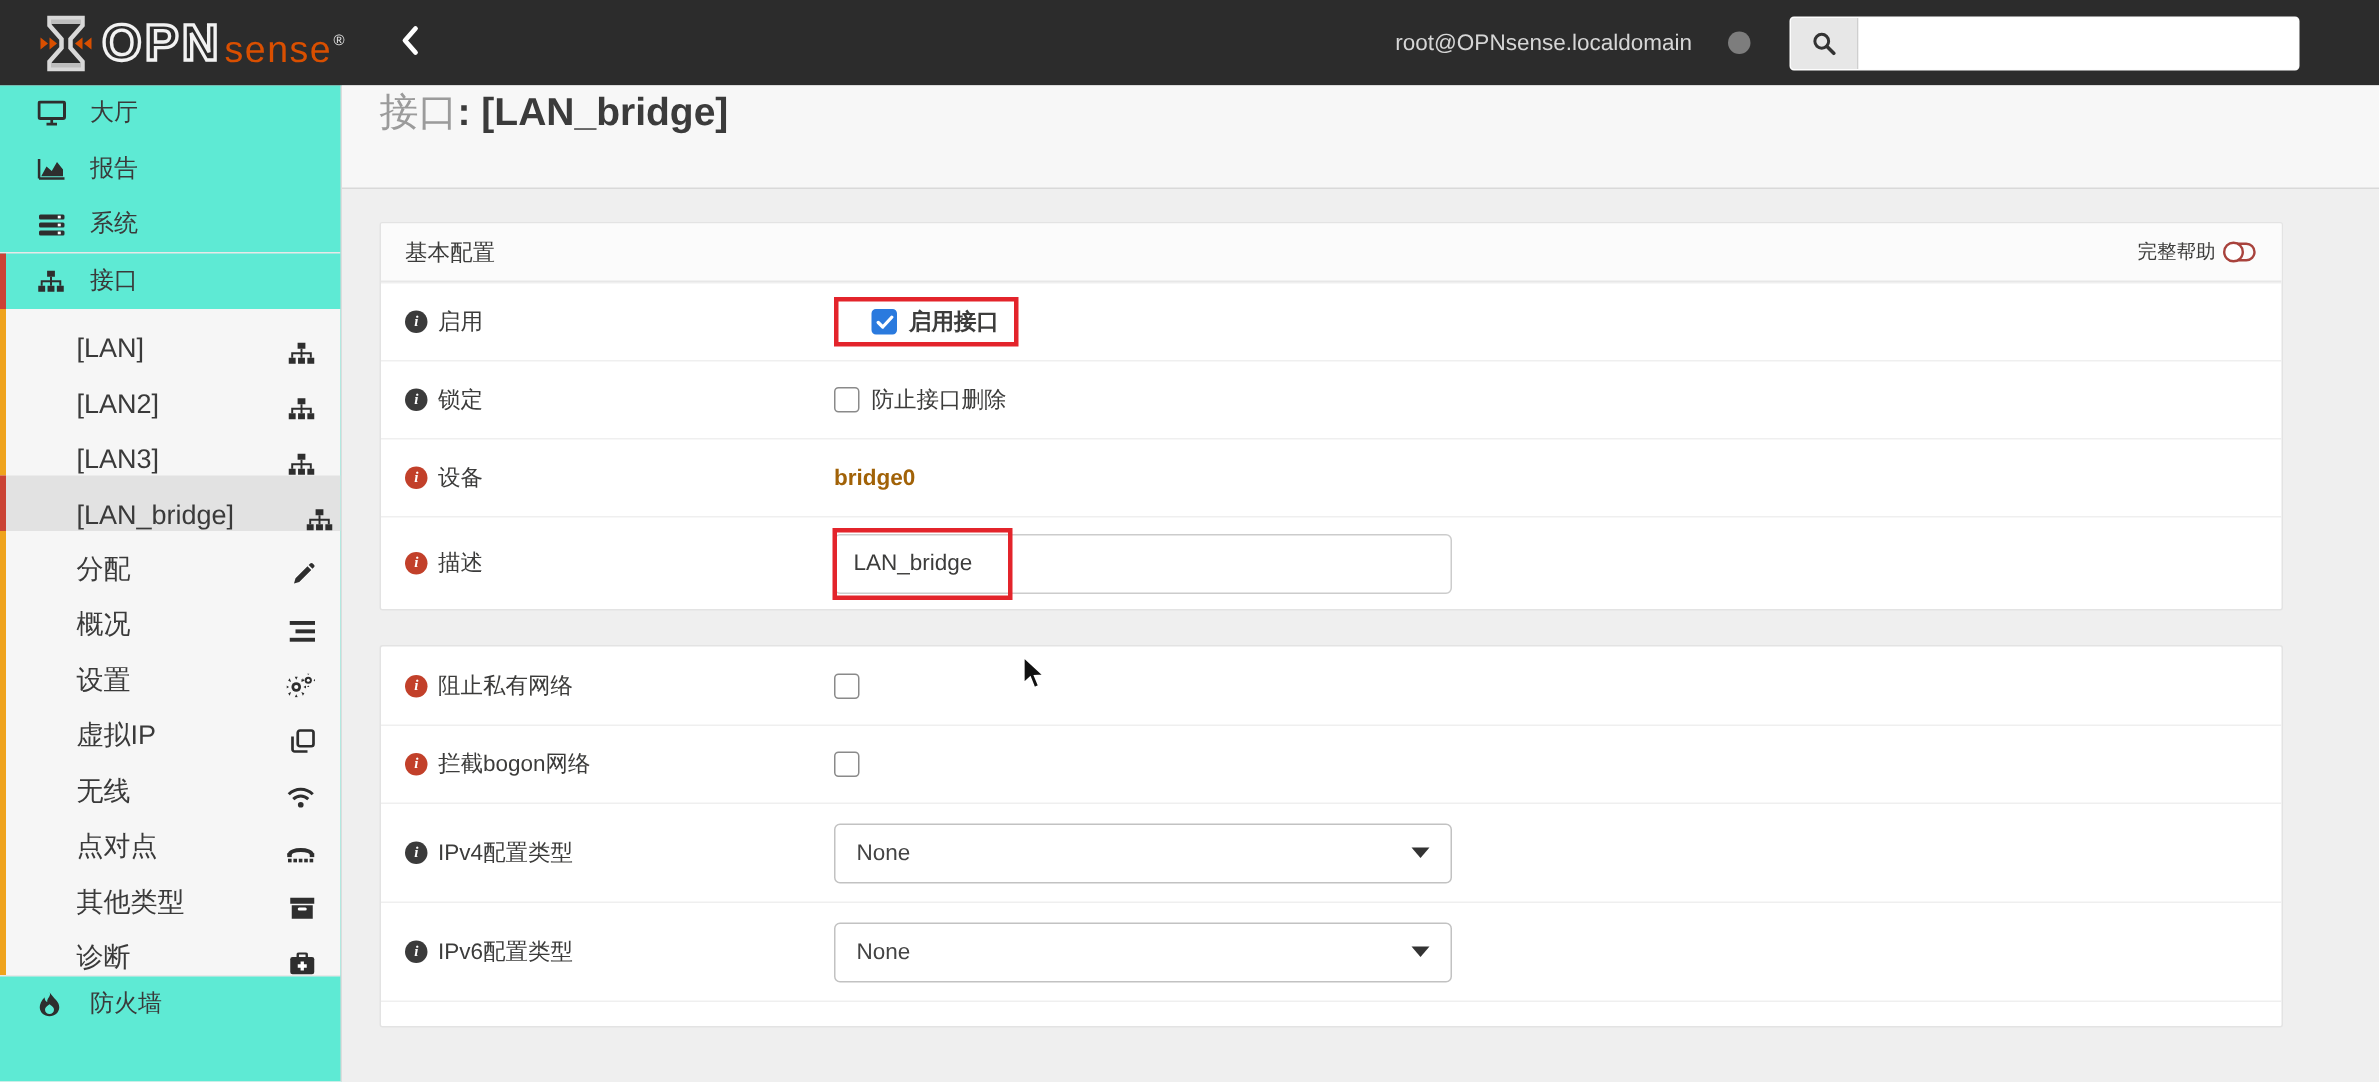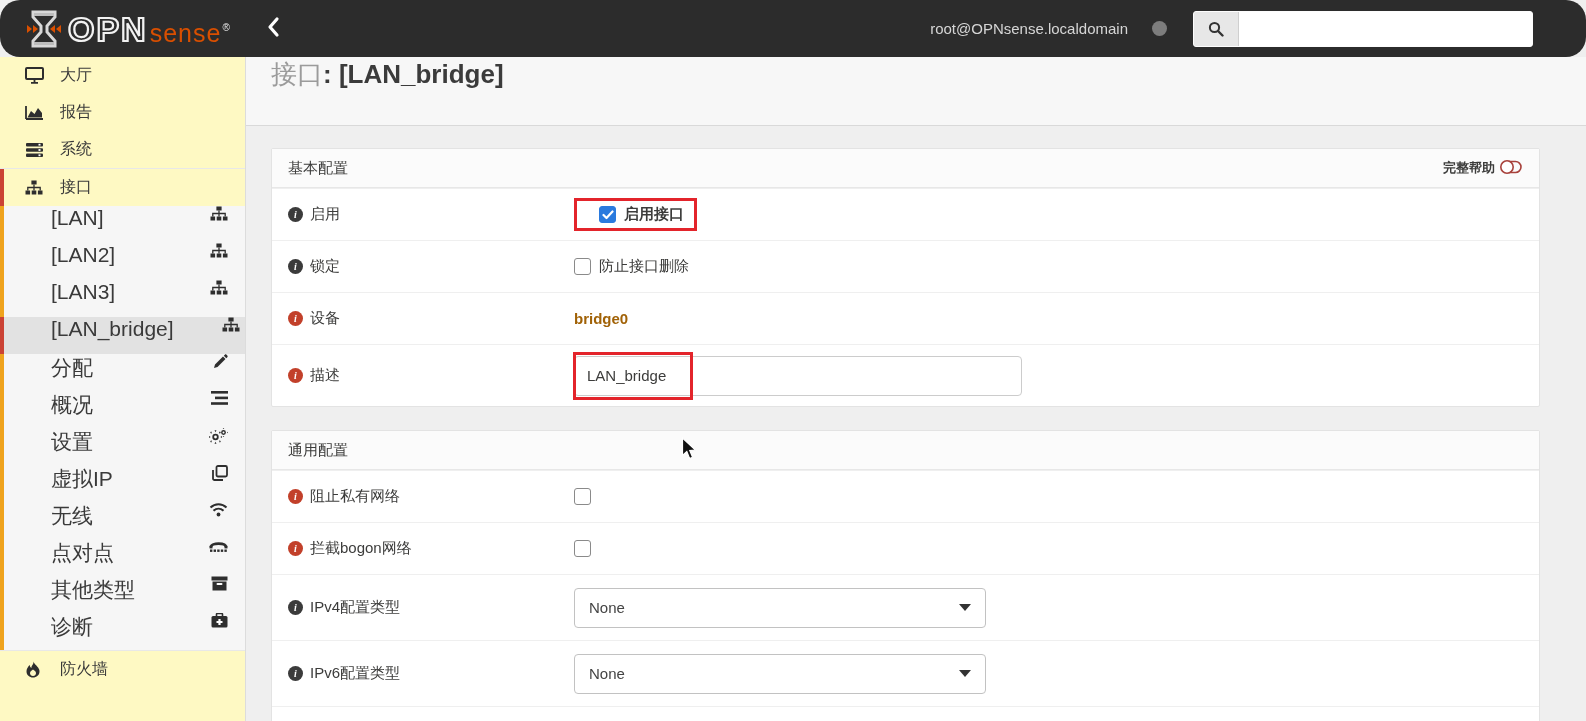--- a/index.html
+++ b/index.html
@@ -1,21 +1,21 @@
 <!DOCTYPE html>
 <html><head>
 <meta charset="utf-8">
 <style>
   * { margin:0; padding:0; box-sizing:border-box; }
   html,body { width:1586px; height:721px; overflow:hidden;
     font-family:"Liberation Sans","DejaVu Sans",sans-serif; background:#efefef; }
   .app { width:1586px; height:721px; display:flex; flex-direction:column; position:relative; }
 
   
-  .topbar { height:57px; background:#2c2c2c; display:flex; align-items:center; flex-shrink:0;border-radius:20px; }
+  .topbar { height:57px; background:#2c2c2c; display:flex; align-items:center; flex-shrink:0; }
   .brand { display:flex; align-items:center; margin-left:26px; }
   .brand svg { display:block; }
   .brand-opn { font-size:34px; font-weight:bold; letter-spacing:2px; color:transparent;
     -webkit-text-stroke:2.2px #f2f2f2; margin-left:6px; line-height:1; }
   .brand-sense { font-size:25px; font-weight:normal; color:#d94f00; letter-spacing:1px;
     margin-left:2px; margin-top:10px; line-height:1; }
   .brand-reg { font-size:10px; color:#e8e8e8; margin-top:-2px; margin-left:1px; }
   .collapse-btn { color:#ffffff; font-size:22px; font-weight:bold; margin-left:36px;
     cursor:pointer; line-height:1; }
   .topbar-spacer { flex:1; }
@@ -24,49 +24,49 @@
   .searchbox { width:340px; height:36px; background:#ffffff; border:1px solid #fdfdfd;
     border-radius:3px; display:flex; align-items:center; overflow:hidden; margin-right:53px; }
   .searchbox .mag { width:45px; height:100%; background:#e7e7e7; border-right:1px solid #cfcfcf;
     display:flex; align-items:center; justify-content:center; color:#333; }
   .searchbox input { flex:1; height:100%; border:none; outline:none; font-size:14px; padding:0 10px; }
 
   
   .body { flex:1; display:flex; min-height:0; }
 
   
-  .sidebar { width:246px; background:#fef9c3; border-right:1px solid #dcdcdc; flex-shrink:0;
+  .sidebar { width:228px; background:#5eead4; border-right:1px solid #dcdcdc; flex-shrink:0;
     display:flex; flex-direction:column; overflow:hidden; }
   .nav-item { height:37px; display:flex; align-items:center; padding-left:21px;
     font-size:16px; color:#3a3a3a; cursor:pointer; border-left:4px solid transparent; }
   .nav-item .nicon { width:22px; margin-right:13px; color:#2e2e2e; display:flex; align-items:center; }
   .nav-item.active-parent { border-left-color:#cb4335; }
   .subnav { background:#f6f6f6; border-left:4px solid #efa31d; }
-  .subnav .nav-item { border-left:none; padding-left:47px; height:37px; font-size:21px;
-    display:flex; align-items:flex-start;gap:48px; }
+  .subnav .nav-item { border-left:none; padding-left:47px; height:37px; font-size:18px;
+    display:flex; align-items:flex-end;gap:48px; }
   .subnav .nav-item .right-icon { margin-left:auto; margin-right:17px; color:#2e2e2e;
     display:flex; align-items:center; }
   .subnav .nav-item.selected { background:#e2e2e2; margin-left:-4px; border-left:4px solid #cb4335;
     padding-left:47px; }
   .nav-divider { border-top:1px solid #e8e8e8; }
 
   
   .main { flex:1; display:flex; flex-direction:column; min-width:0; background:#efefef; }
   .title-strip { height:69px; background:#f7f7f7; border-bottom:1px solid #d9d9d9;
     display:flex; align-items:flex-start; padding-left:25px; flex-shrink:0; }
   .page-title { font-size:26px; font-weight:600; color:#3b3b3b; }
   .page-title .light { color:#9b9b9b; font-weight:400; }
   .content { flex:1; padding:22px 33px 0 25px; overflow:hidden; }
 
   .panel { width:1269px; background:#ffffff; border:1px solid #e3e3e3; border-radius:2px;
     margin-bottom:23px; }
   .panel-header { height:39px; background:#fbfbfb; border-bottom:1px solid #e7e7e7;
     display:flex; align-items:center; justify-content:space-between; padding:0 16px; }
   .panel-title { font-size:15px; color:#3c3c3b; }
-  .help-link { display:flex; align-items:flex-start; gap:4px; font-size:13px; color:#3c3c3b; cursor:pointer;font-weight:bold; }
+  .help-link { display:flex; align-items:center; gap:4px; font-size:13px; color:#3c3c3b; cursor:pointer; }
   .help-link .toggle { color:#a8423c; display:flex; align-items:center; }
 
   .frow { display:flex; align-items:center; border-top:1px solid #efefef; padding:8px 16px;
     min-height:52px; }
   .frow:first-of-type { border-top:none; }
   .flabel { width:286px; flex-shrink:0; display:flex; align-items:center; gap:7px;
     font-size:15px; color:#3c3c3b; }
   .info-ic { width:15px; height:15px; border-radius:50%; color:#fff; font-size:10px;
     font-weight:bold; font-family:"Liberation Serif",serif; display:flex; align-items:center;
     justify-content:center; flex-shrink:0; font-style:italic; }
@@ -76,21 +76,21 @@
 
   .cbx { width:17px; height:17px; border:1px solid #8a8a8a; border-radius:3px; background:#fff;
     display:inline-flex; align-items:center; justify-content:center; cursor:pointer; flex-shrink:0; }
   .cbx.checked { background:#2a7ade; border-color:#2a7ade; color:#fff; }
   .cbx-label { font-size:15px; color:#3c3c3b; margin-left:8px; }
 
   .annotate { display:inline-flex; align-items:center; border:3px solid #e3242b; padding:4px 10px 4px 22px;font-weight:bold; }
 
   .static-val { font-size:15px; font-weight:bold; color:#a16207; }
 
-  .txt-input { width:448px; height:40px; border:1px solid #cccccc; border-radius:4px;
+  .txt-input { width:412px; height:40px; border:1px solid #cccccc; border-radius:4px;
     font-size:15px; color:#3c3c3b; padding:0 12px; outline:none;
     font-family:"Liberation Sans","DejaVu Sans",sans-serif; }
   .input-wrap { position:relative; display:inline-block; }
   .red-overlay { position:absolute; left:-1px; top:-4px; width:120px; height:48px;
     border:3px solid #e3242b; pointer-events:none; }
 
   .sel { width:412px; height:40px; border:1px solid #c2c2c2; border-radius:4px; background:#fff;
     display:flex; align-items:center; justify-content:space-between; padding:0 14px;
     font-size:15px; color:#444; cursor:pointer; }
   .sel .caret { width:0; height:0; border-left:6px solid transparent; border-right:6px solid transparent;
@@ -404,23 +404,20 @@
             <div class="fcontrol">
               <span class="input-wrap">
                 <input class="txt-input" type="text" value="LAN_bridge" style="">
                 <span class="red-overlay"></span>
               </span>
             </div>
           </div>
         </div>
 
         <div class="panel">
-          <div class="panel-header">
-            <span class="panel-title">通用配置</span>
-          </div>
 
           <div class="frow">
             <div class="flabel">
               <span class="info-ic info-red">i</span>
               <span>阻止私有网络</span>
             </div>
             <div class="fcontrol">
               <span class="cbx"></span>
             </div>
           </div>

